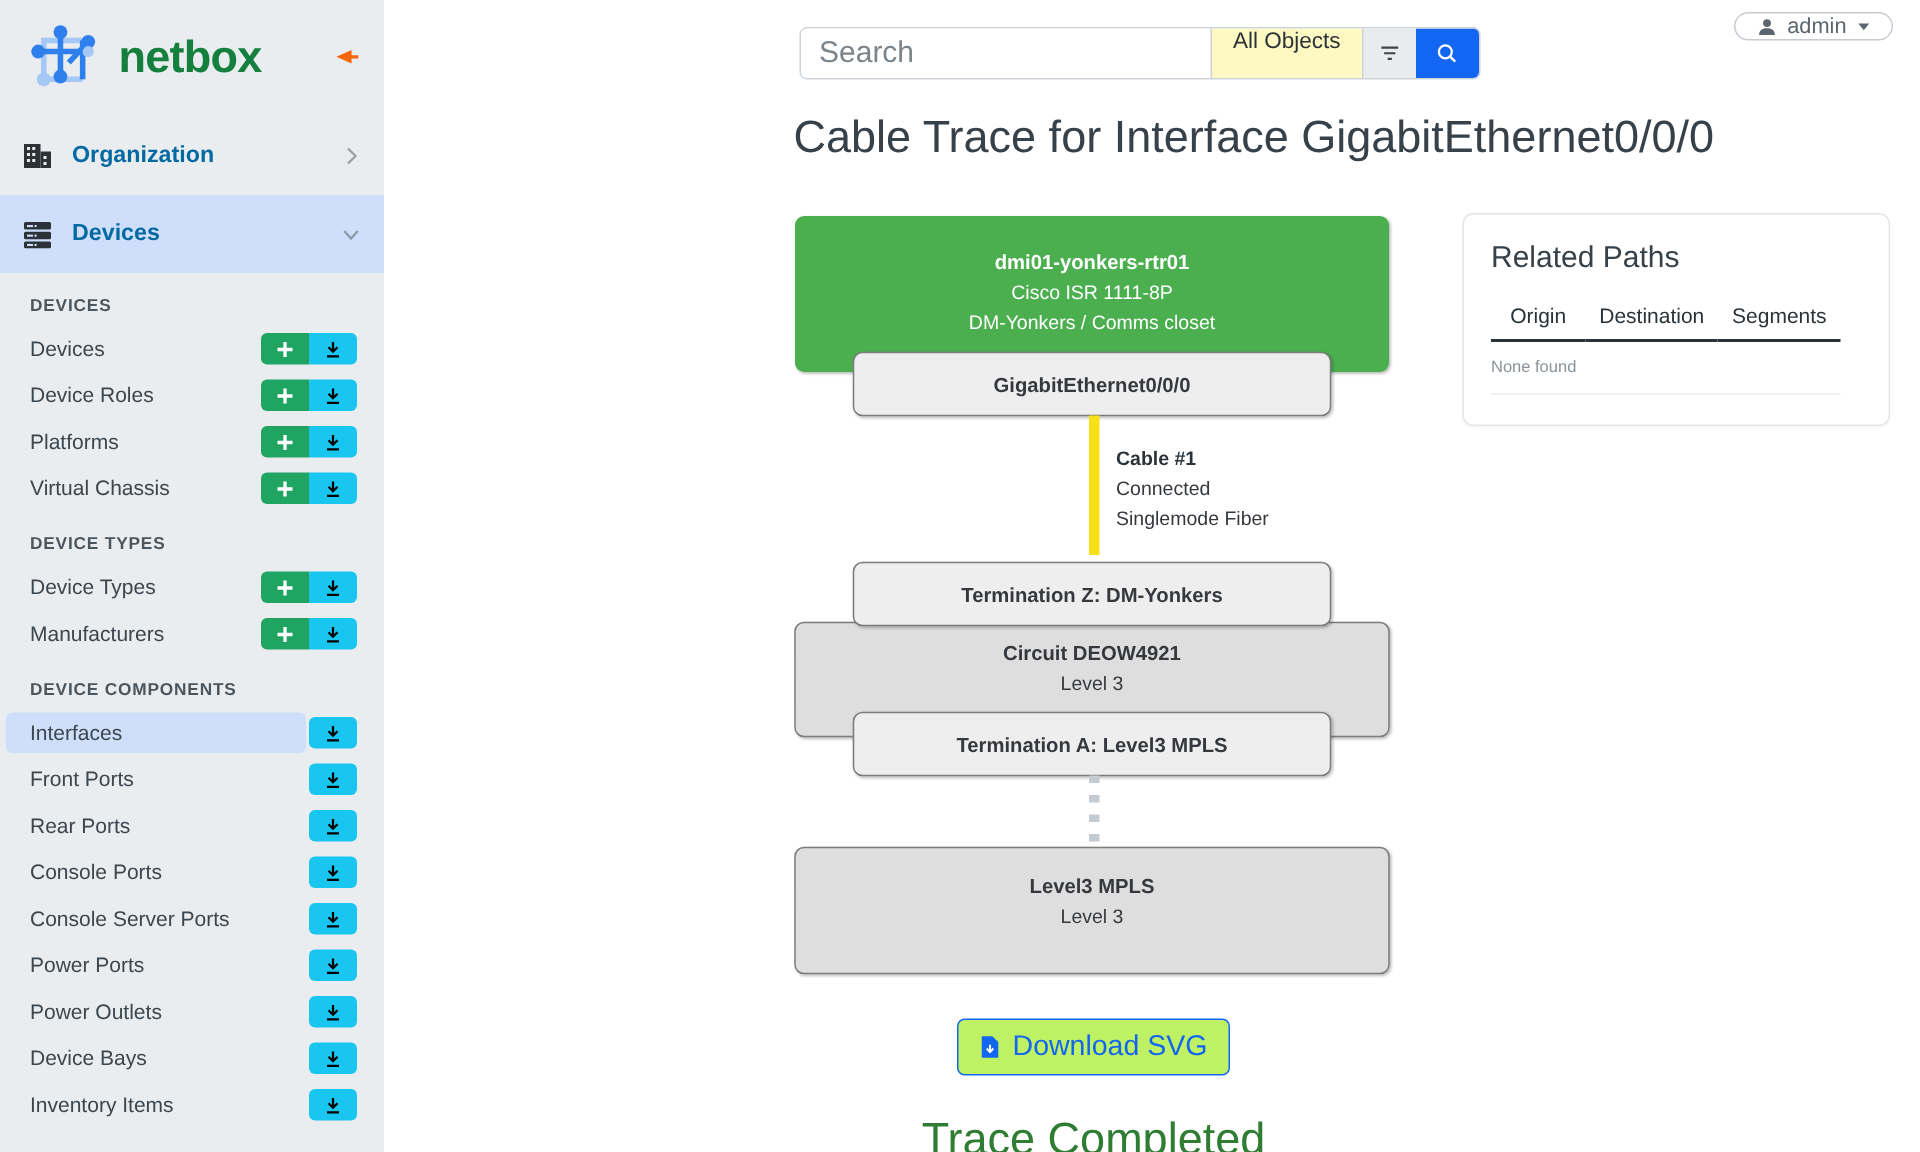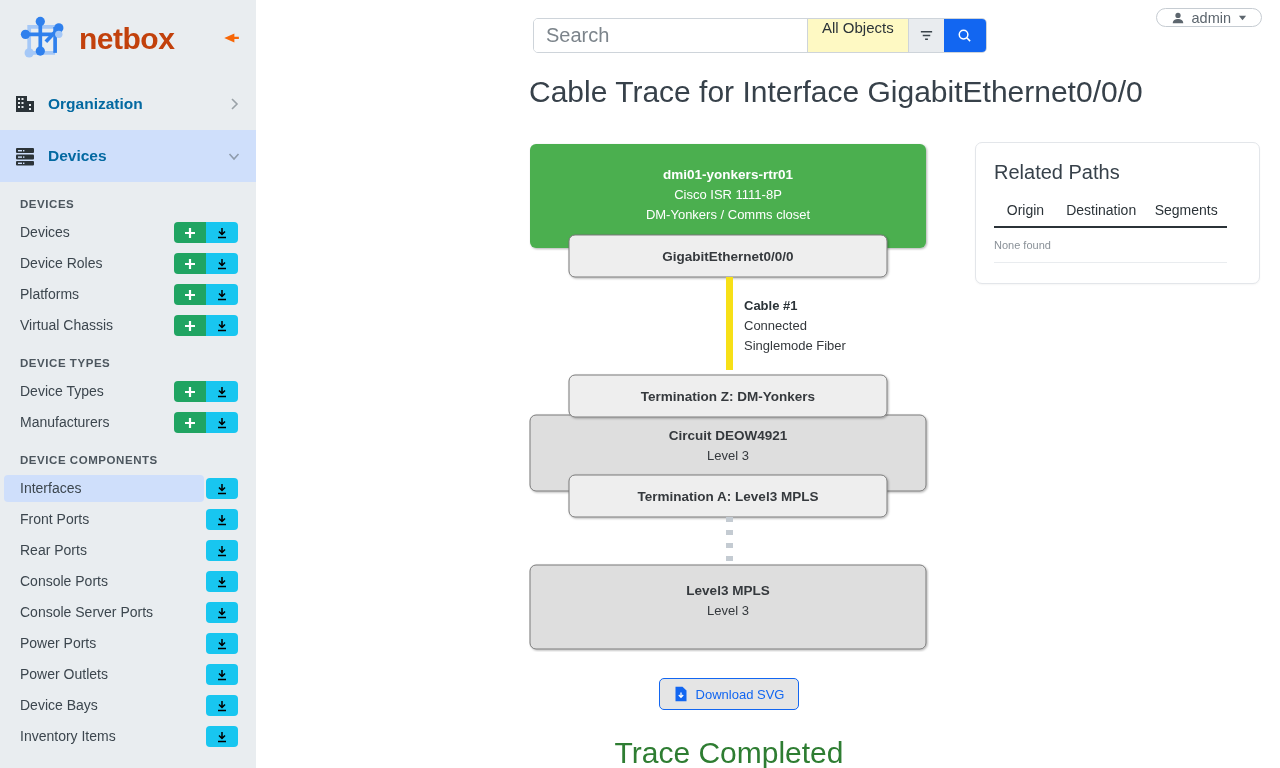--- a/index.html
+++ b/index.html
@@ -21,21 +21,21 @@
     position: relative;
   }
   .brand-row {
     height: 78px;
     display: flex; align-items: center;
     padding: 0 16px 0 18px;
   }
   .brand-logo { display: flex; align-items: center; gap: 9px; flex: 1; }
   .logo-mark { width: 52px; height: 50px; display: block; }
   .logo-word {
-    font-size: 30px; font-weight: 700; color: #c2410c;
+    font-size: 30px; font-weight: 700; color: #15803d;
     letter-spacing: -0.5px; line-height: 1;
   }
   .pin-icon { width: 18px; height: 18px; display: block; }
 
   .nav-group {
     display: flex; align-items: center;
     height: 52px; padding: 0 16px 0 14px;
     cursor: pointer; gap: 12px;
   }
   .nav-group.active { background: #cfdffb; }
@@ -149,22 +149,22 @@
     padding: 0 0 8px 0; border-bottom: 2px solid #2b3338;
   }
   table.paths td {
     font-size: 11px; color: #8a9198; padding: 11px 0 11px 0;
     border-bottom: 1px solid #e9ecef;
   }
 
   .dl-btn {
     display: inline-flex; align-items: center; gap: 8px;
     border: 1px solid #1266f1; border-radius: 5px;
-    color: #1266f1; background: #e5e5e5;
-    font-size: 13px; padding: 7px 14px;
+    color: #1266f1; background: #bef264;
+    font-size: 19px; padding: 7px 14px;
     cursor: pointer; font-family: "Liberation Sans", sans-serif;
   }
   .trace-status {
     font-size: 30px; color: #2e7d32; font-weight: 400;
     text-align: center; margin: 26px 0 0 0;
   }
 </style>
 </head>
 <body>
 

